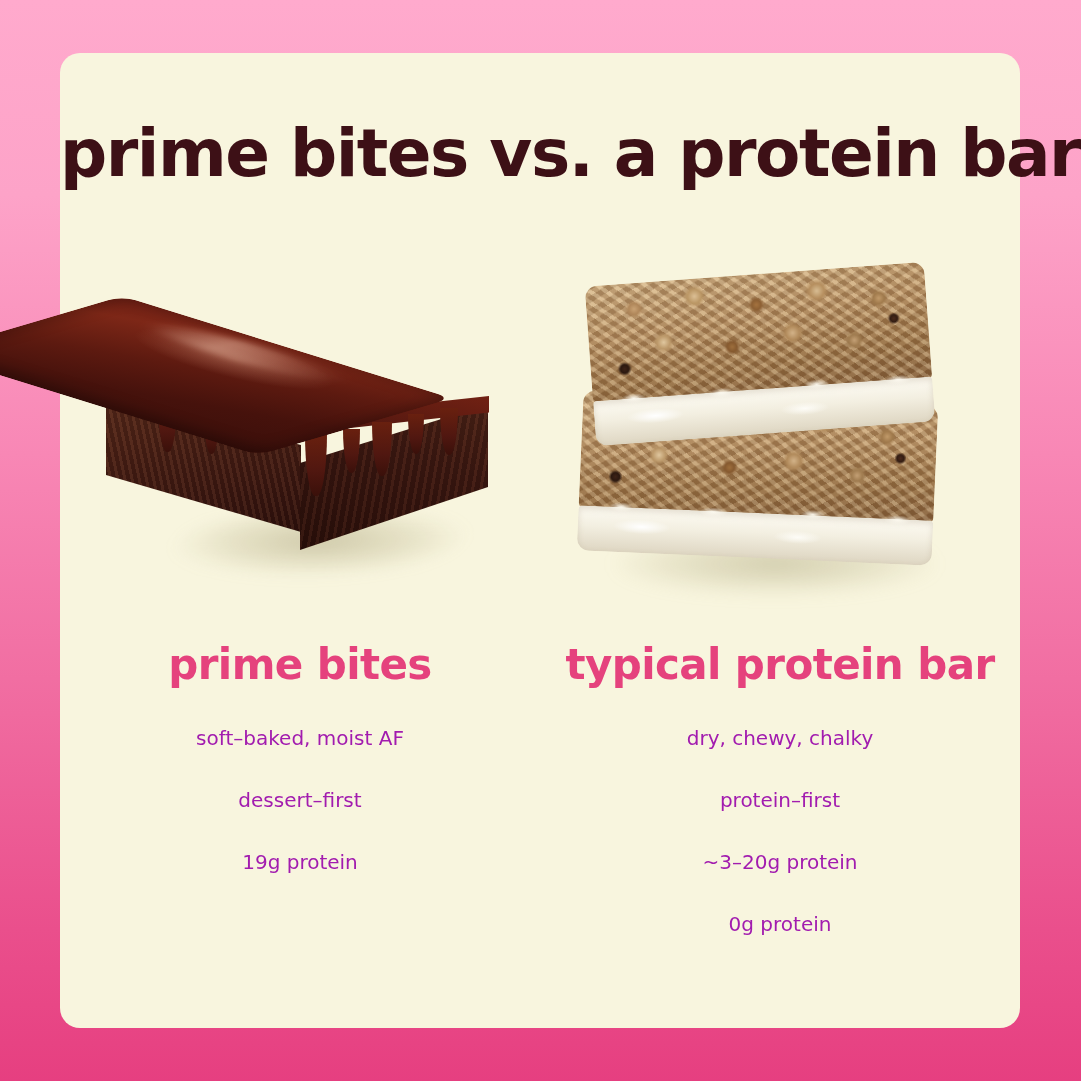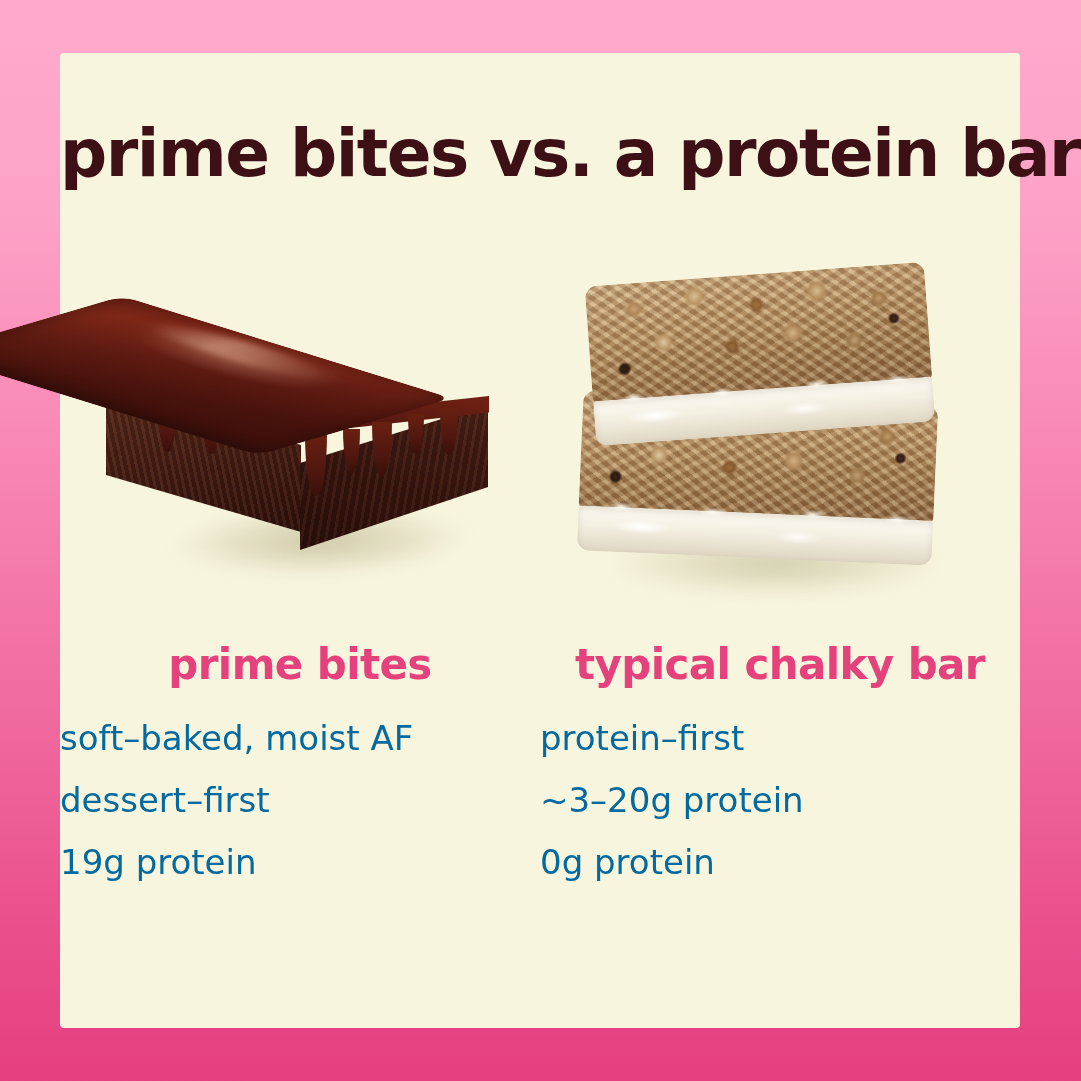--- a/index.html
+++ b/index.html
@@ -12,21 +12,21 @@
     background:linear-gradient(180deg,#ffaacd 0%,#fda3c8 18%,#f887b5 42%,#f06a9f 66%,#ea4f8c 86%,#e63f80 100%);
     position:relative;
   }
 
   
   .card{
     position:absolute;
     left:60px; top:53px;
     width:960px; height:975px;
     background:#f8f5de;
-    border-radius:4px;
+    border-radius:20px;
   }
 
   
   .title{
     position:absolute;
     left:0; top:62px;
     width:100%;
     text-align:center;
     color:#3d1016;
     font-family:"DejaVu Sans", sans-serif;
@@ -194,24 +194,25 @@
     color:#e5427d;
     font-family:"DejaVu Sans", sans-serif;
     font-weight:700;
     font-size:42px;
     letter-spacing:-0.6px;
     white-space:nowrap;
     text-align:center;
   }
   .feature-list{ margin-top:18px; width:100%; }
   .feature{
-    color:#0369a1;
+    text-align:center;
+    color:#a21caf;
     font-family:"DejaVu Sans", sans-serif;
     font-weight:400;
-    font-size:34px;
+    font-size:20px;
     line-height:62px;
     white-space:nowrap;
   }
 </style>
 </head>
 <body>
 
 <div class="card">
 
   <div class="title">prime bites vs. a protein bar</div>
@@ -255,23 +256,24 @@
         <div class="bar bar-bottom">
           <div class="bar-grain"></div>
           <div class="bar-cream"></div>
         </div>
         <div class="bar bar-top">
           <div class="bar-grain"></div>
           <div class="bar-cream"></div>
         </div>
       </div>
 
-      <div class="col-head">typical chalky bar</div>
+      <div class="col-head">typical protein bar</div>
 
       <div class="feature-list">
+        <div class="feature">dry, chewy, chalky</div>
         <div class="feature">protein–first</div>
         <div class="feature">~3–20g protein</div>
         <div class="feature">0g protein</div>
       </div>
     </div>
 
   </div>
 </div>
 
 </body></html>

